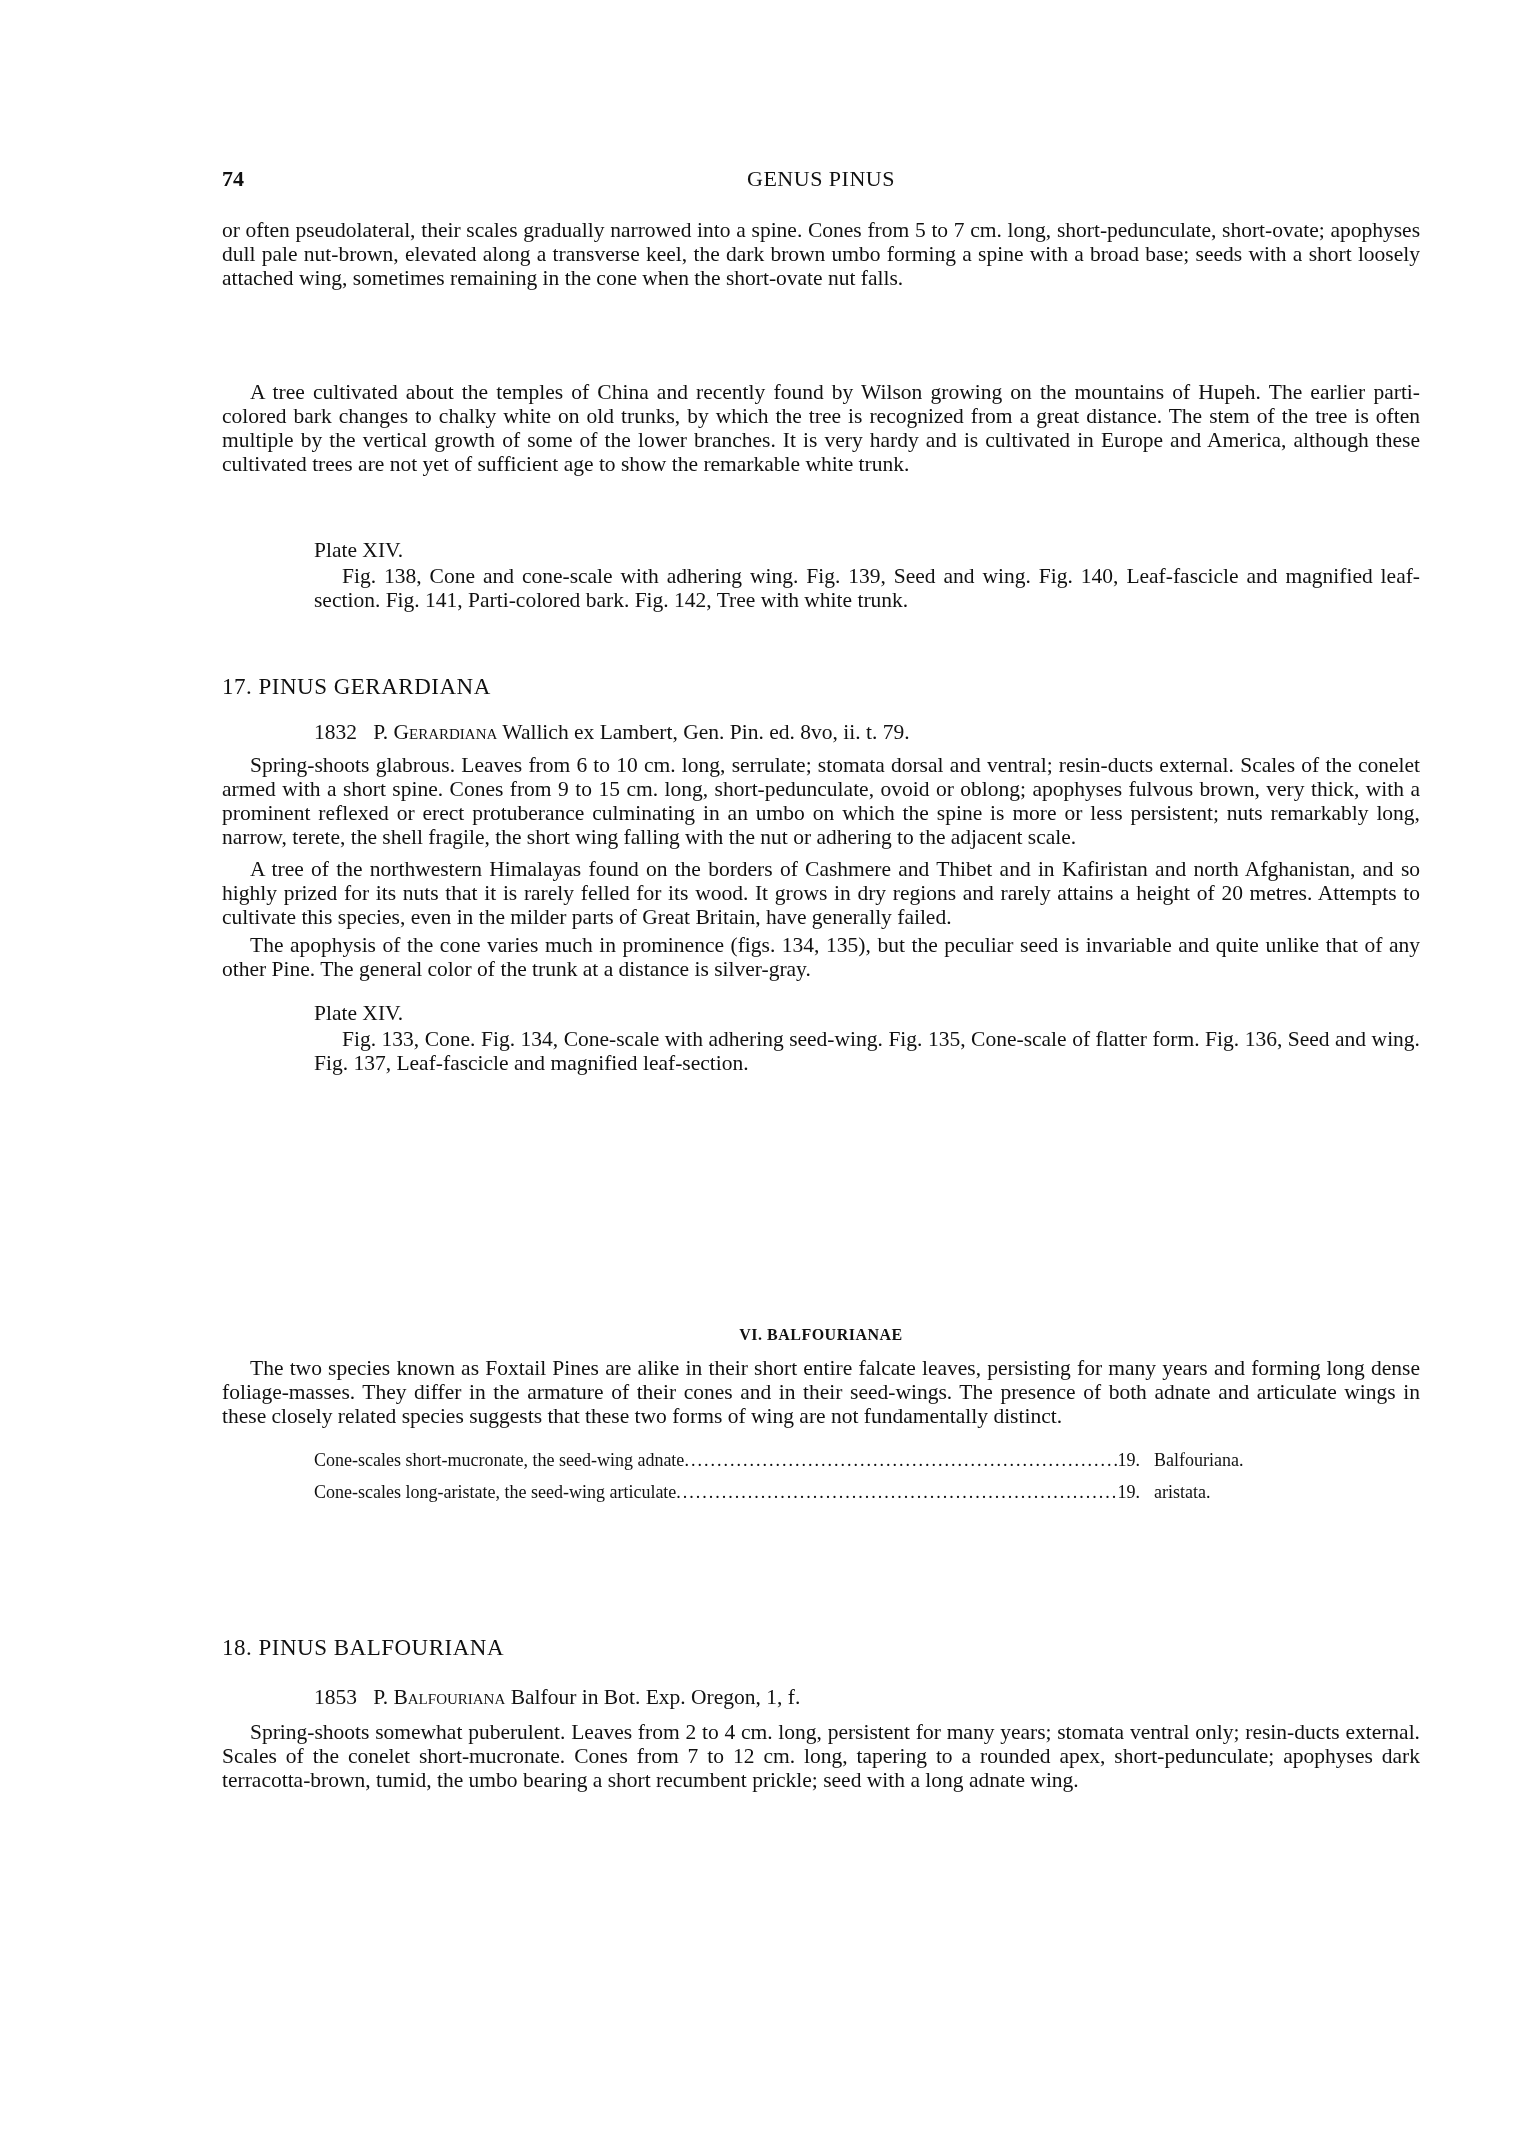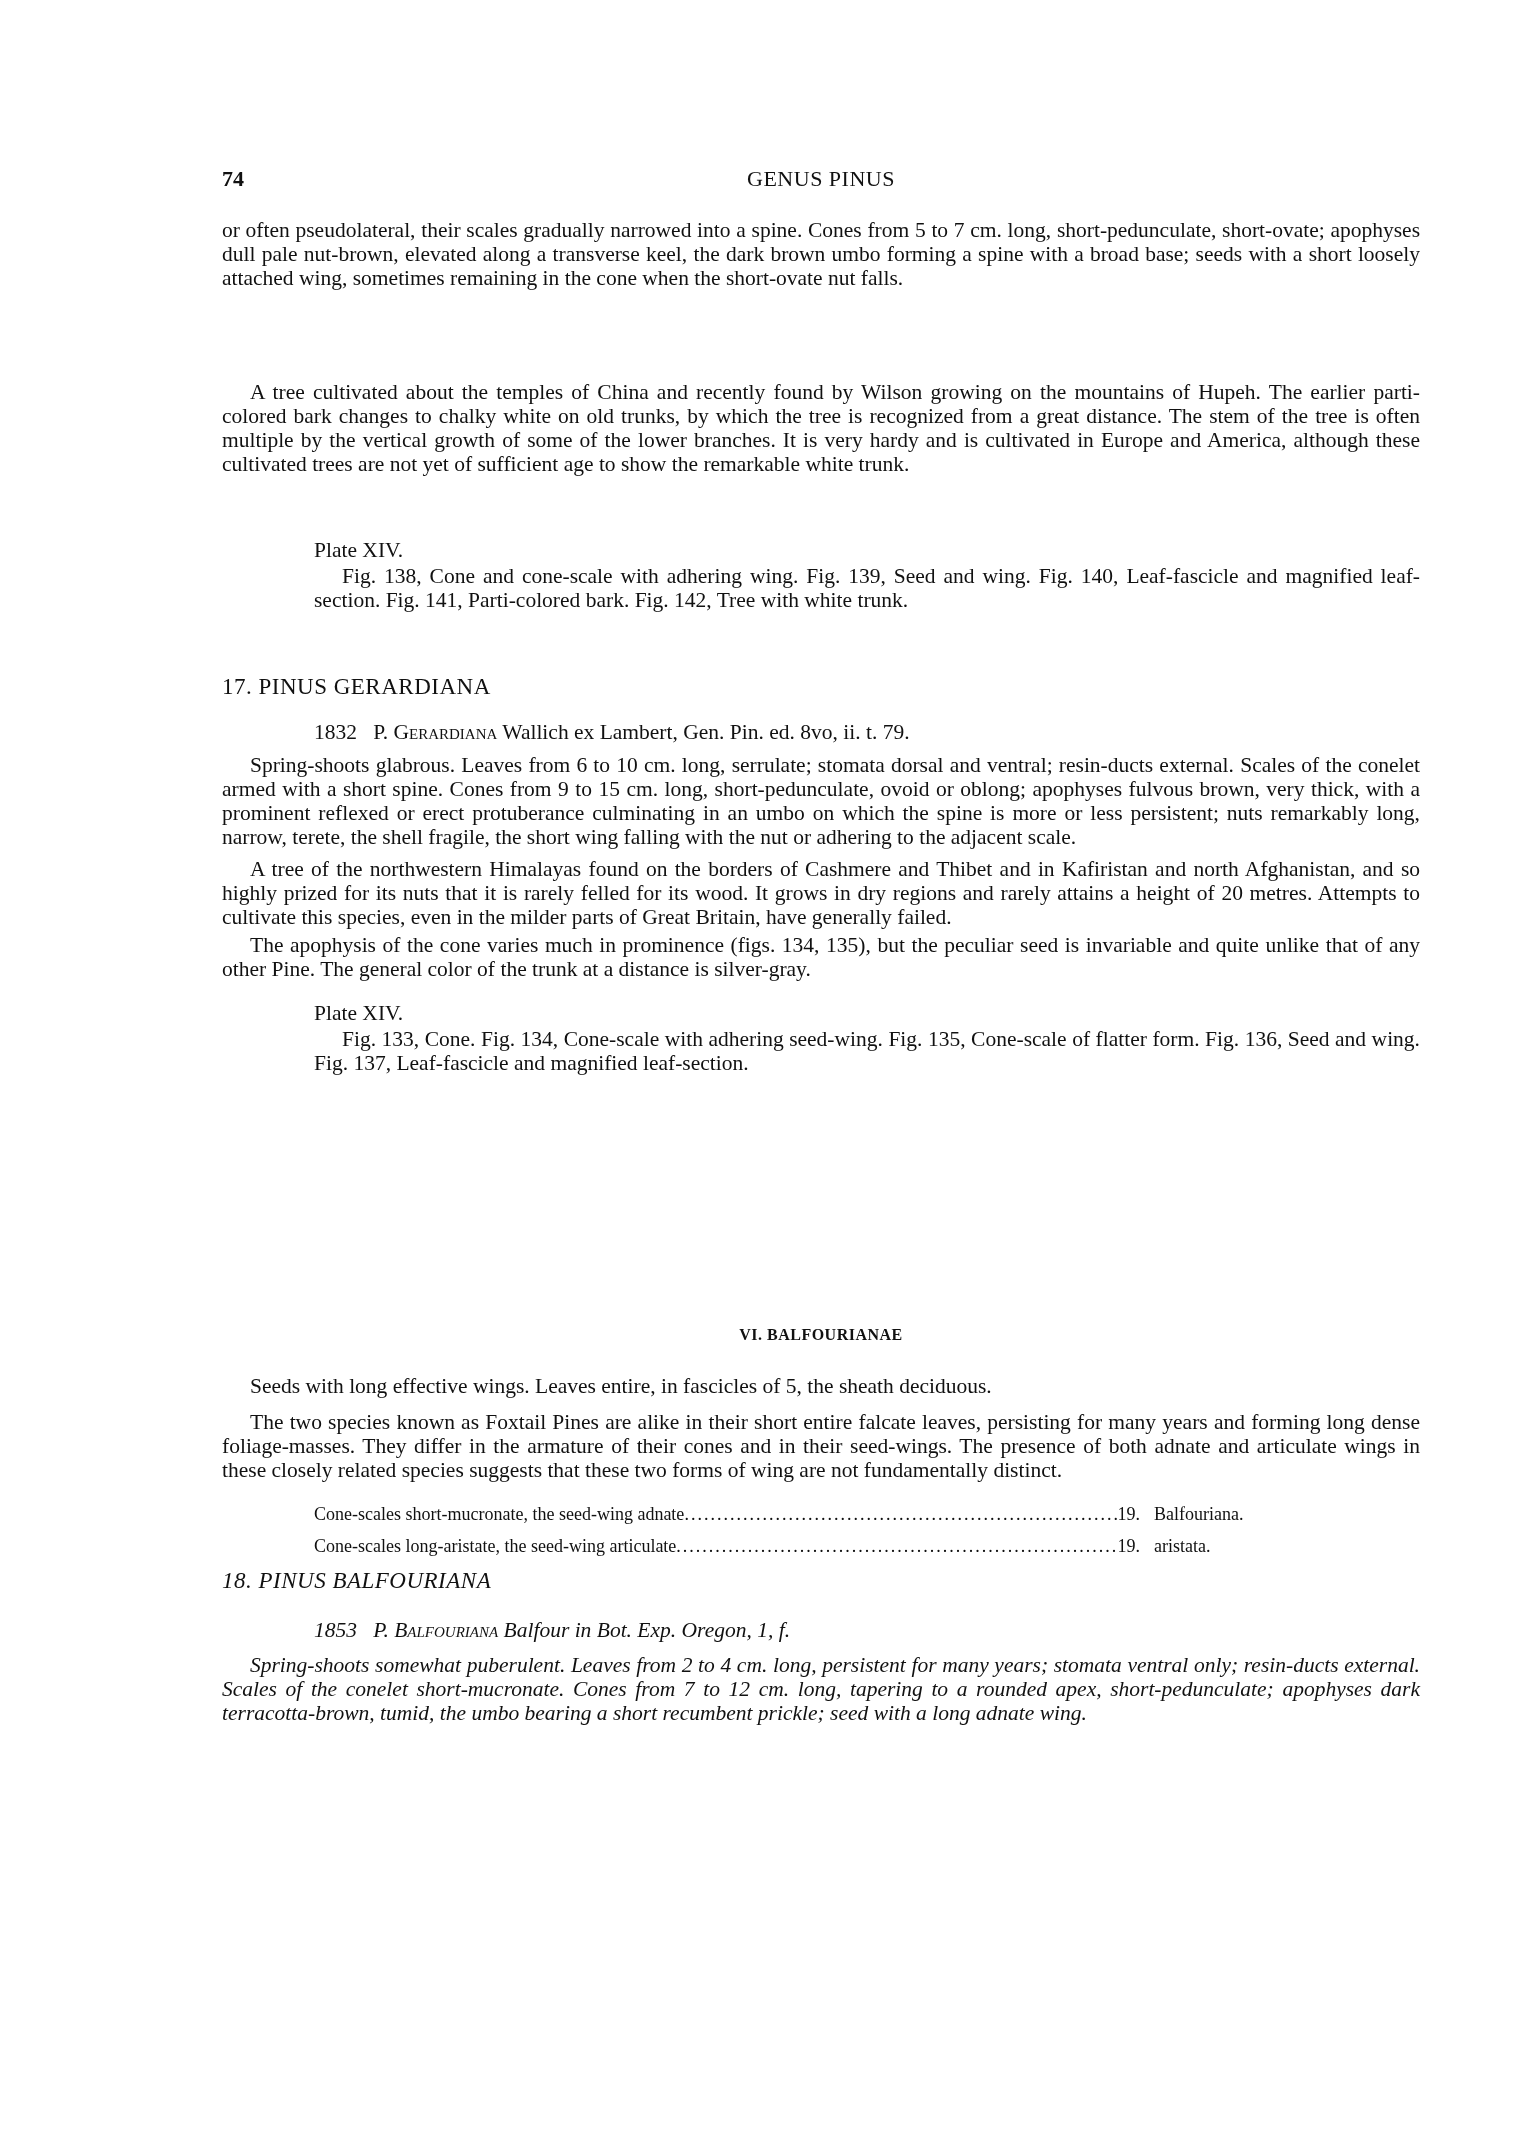--- a/index.html
+++ b/index.html
@@ -56,39 +56,38 @@
     </div>
     <p class="indent" style="margin-top:8px;">Spring-shoots glabrous. Leaves from 6 to 10 cm. long, serrulate; stomata dorsal and ventral; resin-ducts external. Scales of the conelet armed with a short spine. Cones from 9 to 15 cm. long, short-pedunculate, ovoid or oblong; apophyses fulvous brown, very thick, with a prominent reflexed or erect protuberance culminating in an umbo on which the spine is more or less persistent; nuts remarkably long, narrow, terete, the shell fragile, the short wing falling with the nut or adhering to the adjacent scale.</p>
     <p class="indent" style="margin-top:8px;">A tree of the northwestern Himalayas found on the borders of Cashmere and Thibet and in Kafiristan and north Afghanistan, and so highly prized for its nuts that it is rarely felled for its wood. It grows in dry regions and rarely attains a height of 20 metres. Attempts to cultivate this species, even in the milder parts of Great Britain, have generally failed.</p>
     <p class="indent" style="margin-top:4px;">The apophysis of the cone varies much in prominence (figs. 134, 135), but the peculiar seed is invariable and quite unlike that of any other Pine. The general color of the trunk at a distance is silver-gray.</p>
     <div class="plate" style="margin-top:18px;">Plate XIV.</div>
     <p class="figs">Fig. 133, Cone. Fig. 134, Cone-scale with adhering seed-wing. Fig. 135, Cone-scale of flatter form. Fig. 136, Seed and wing. Fig. 137, Leaf-fascicle and magnified leaf-section.</p>
   </div>
 
   <div class="abs" style="top:1326px;">
     <div class="section">VI. BALFOURIANAE</div>
-    <p class="indent" style="margin-top:30px;">Seeds with long effective wings. Leaves entire, in fascicles of 5, the sheath deciduous.</p>
     <p class="indent" style="margin-top:12px;">The two species known as Foxtail Pines are alike in their short entire falcate leaves, persisting for many years and forming long dense foliage-masses. They differ in the armature of their cones and in their seed-wings. The presence of both adnate and articulate wings in these closely related species suggests that these two forms of wing are not fundamentally distinct.</p>
     <div class="key" style="margin-top:16px;">
       <div class="key-row">
         <span class="key-desc">Cone-scales short-mucronate, the seed-wing adnate</span>
         <span class="key-dots"></span>
         <span class="key-num">19.</span>
         <span class="key-name">Balfouriana.</span>
       </div>
       <div class="key-row">
         <span class="key-desc">Cone-scales long-aristate, the seed-wing articulate</span>
         <span class="key-dots"></span>
         <span class="key-num">19.</span>
         <span class="key-name">aristata.</span>
       </div>
     </div>
   </div>
 
-  <div class="abs" style="top:1568px;font-style:italic;">
+  <div class="abs" style="top:1635px;">
     <div class="spec-title">18. PINUS BALFOURIANA</div>
     <div class="syn" style="margin-top:24px;">
       <span>1853</span>&nbsp;&nbsp;&nbsp;<span class="sc">P. Balfouriana</span> <span>Balfour in Bot. Exp. Oregon, 1, f.</span>
     </div>
     <p class="indent" style="margin-top:10px;">Spring-shoots somewhat puberulent. Leaves from 2 to 4 cm. long, persistent for many years; stomata ventral only; resin-ducts external. Scales of the conelet short-mucronate. Cones from 7 to 12 cm. long, tapering to a rounded apex, short-pedunculate; apophyses dark terracotta-brown, tumid, the umbo bearing a short recumbent prickle; seed with a long adnate wing.</p>
   </div>
 
 </div>
 
 </body></html>

